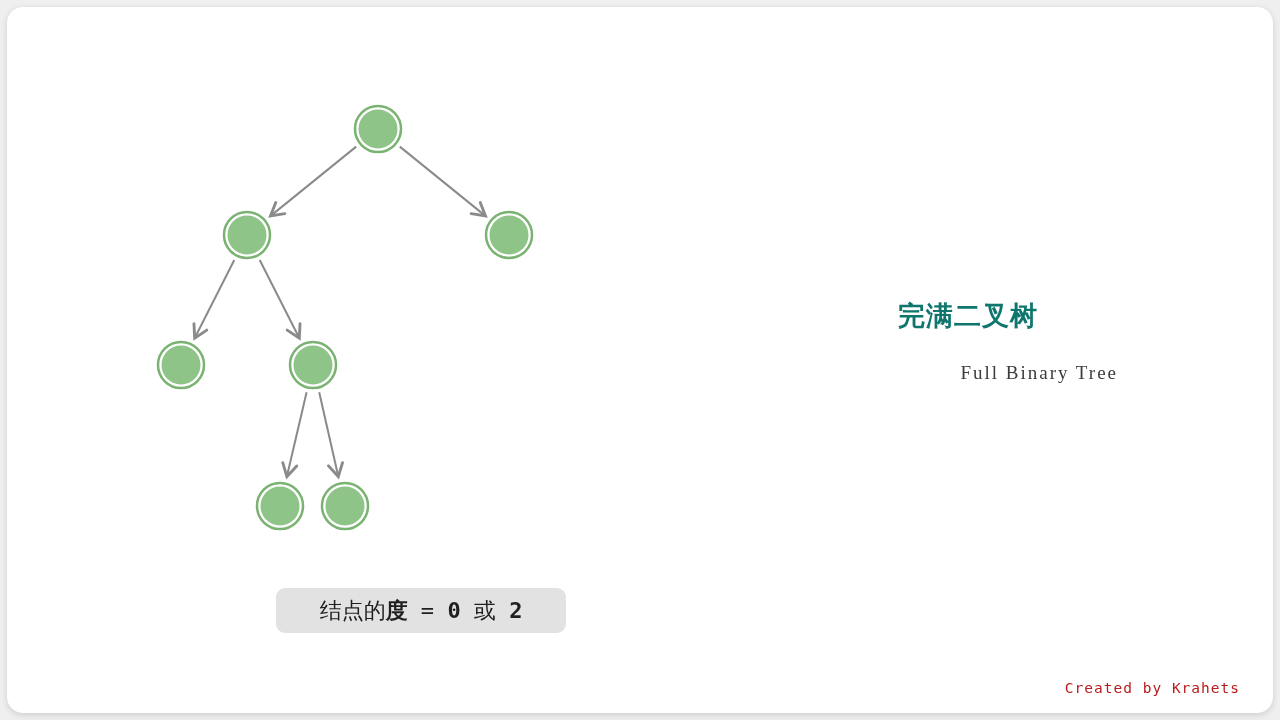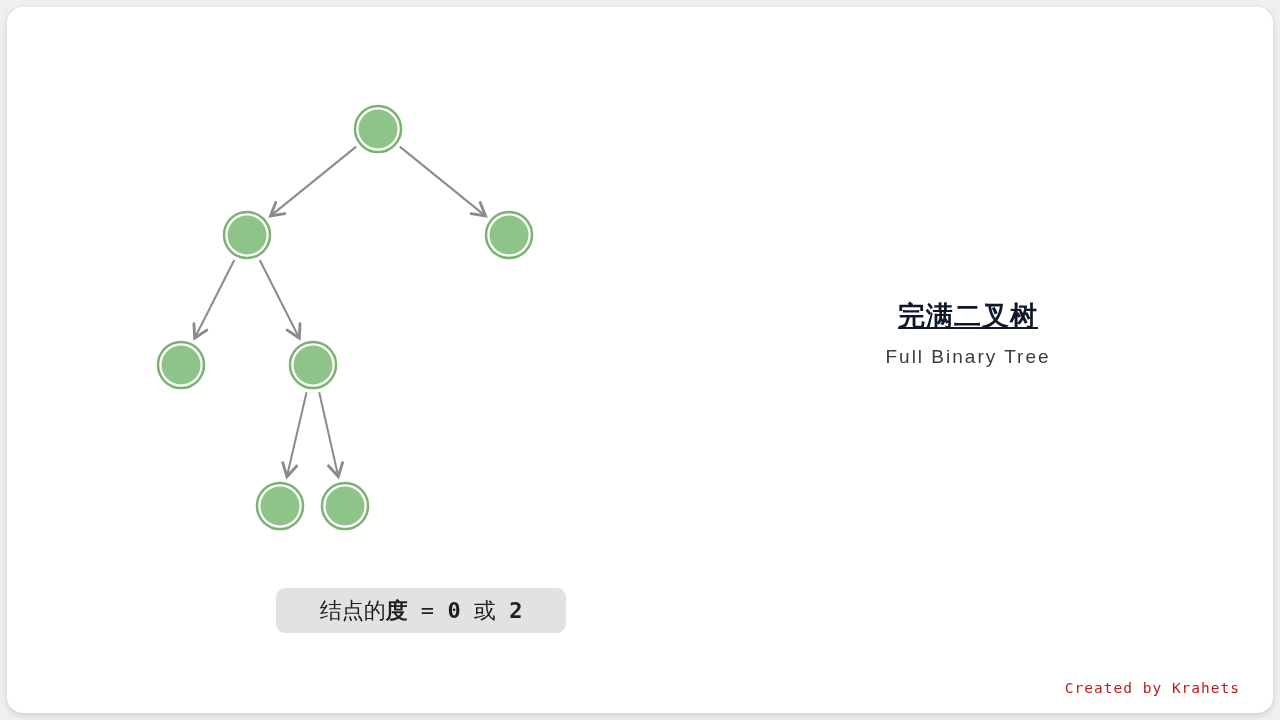--- a/index.html
+++ b/index.html
@@ -27,25 +27,26 @@
     left: 818px; top: 298px;
     width: 300px;
     text-align: center;
   }
   .title-zh {
     font-size: 27px;
     font-weight: bold;
     letter-spacing: 1px;
   }
   .title-en {
-    margin-top: 12px;
+    margin-top: 28px;
     font-size: 19px;
     color: #3c3c3c;
-    font-family: Liberation Sans, sans-serif;
+    font-family: Liberation Serif, serif;
     letter-spacing: 2px;
+    text-align: right;
   }
   .caption {
     position: absolute;
     left: 236px; top: 588px;
     width: 290px; height: 45px;
     background: #e2e2e2;
     border-radius: 9px;
     display: flex;
     align-items: center;
     justify-content: center;
@@ -106,21 +107,21 @@
       <circle cx="280" cy="506" r="23" fill="#ffffff" stroke="#79b271" stroke-width="2.5"></circle>
       <circle cx="280" cy="506" r="19.5" fill="#8ec487"></circle>
     </g>
     <g>
       <circle cx="345" cy="506" r="23" fill="#ffffff" stroke="#79b271" stroke-width="2.5"></circle>
       <circle cx="345" cy="506" r="19.5" fill="#8ec487"></circle>
     </g>
   </svg>
 
 <div class="title-block">
-  <div class="title-zh" style="color: #0f172a; text-decoration: underline;">完满二叉树</div>
+  <div class="title-zh" style="color: #0f766e;">完满二叉树</div>
   <div class="title-en">Full Binary Tree</div>
 </div>
 
 <div class="caption">
   <span>结点的</span><span class="b">度</span><span> = </span><span class="b">0</span><span> 或 </span><span class="b">2</span>
 </div>
 
 <div class="watermark">Created by Krahets</div>
 
 </body></html>

